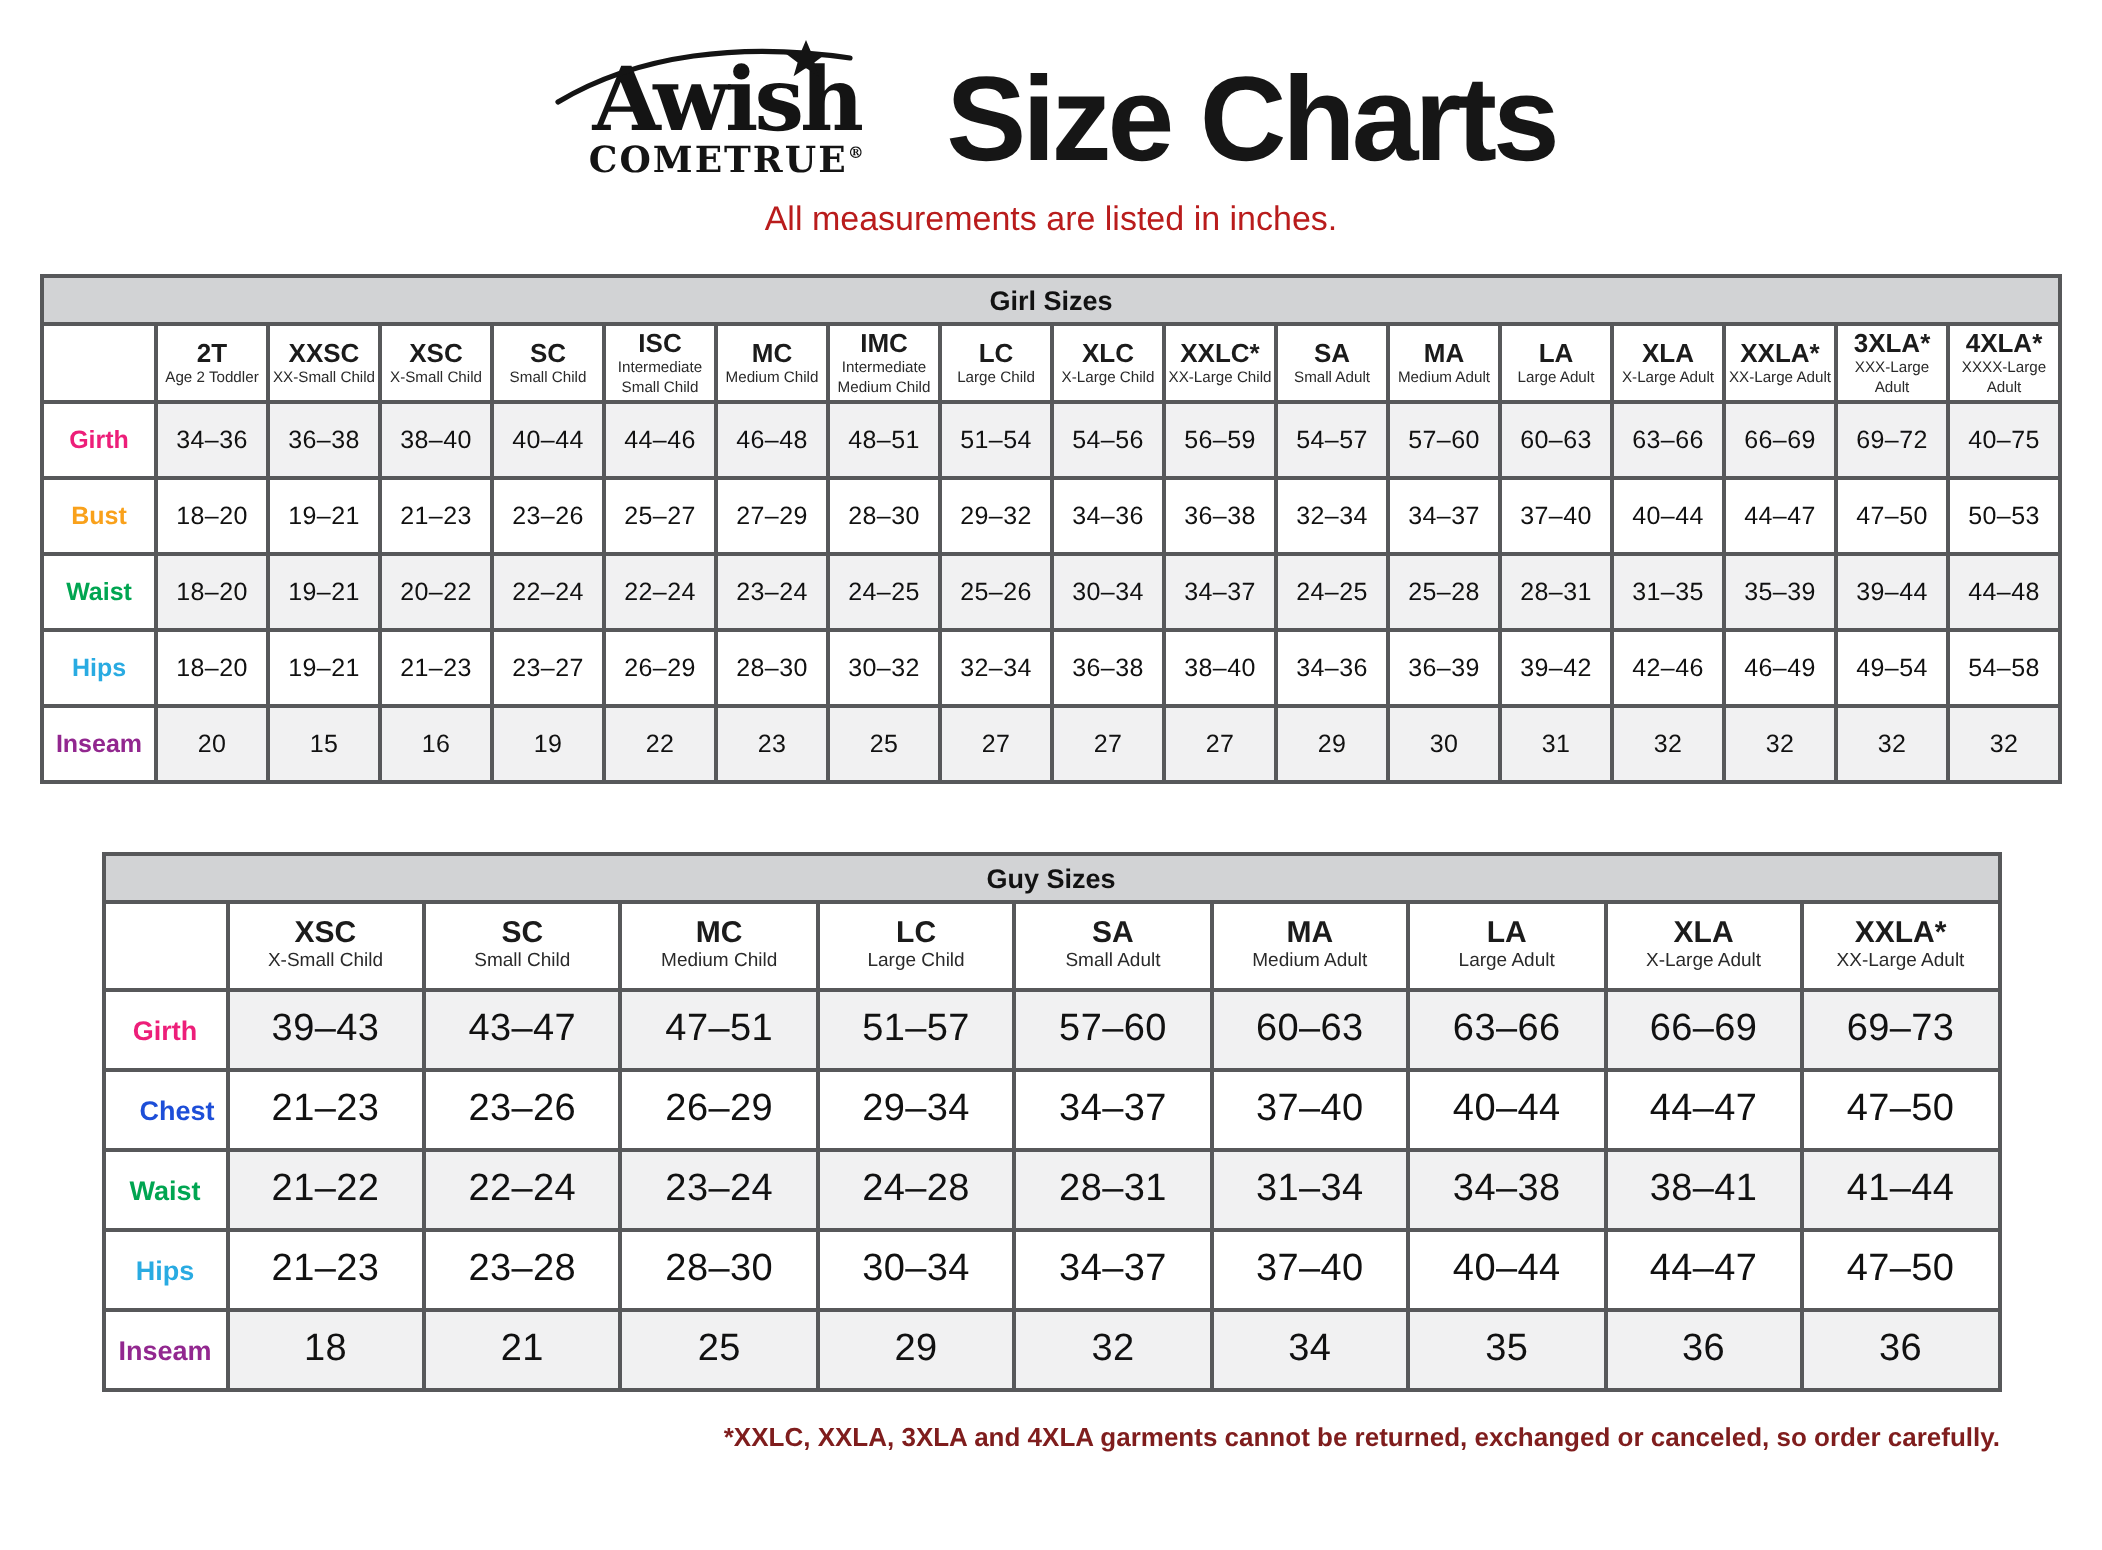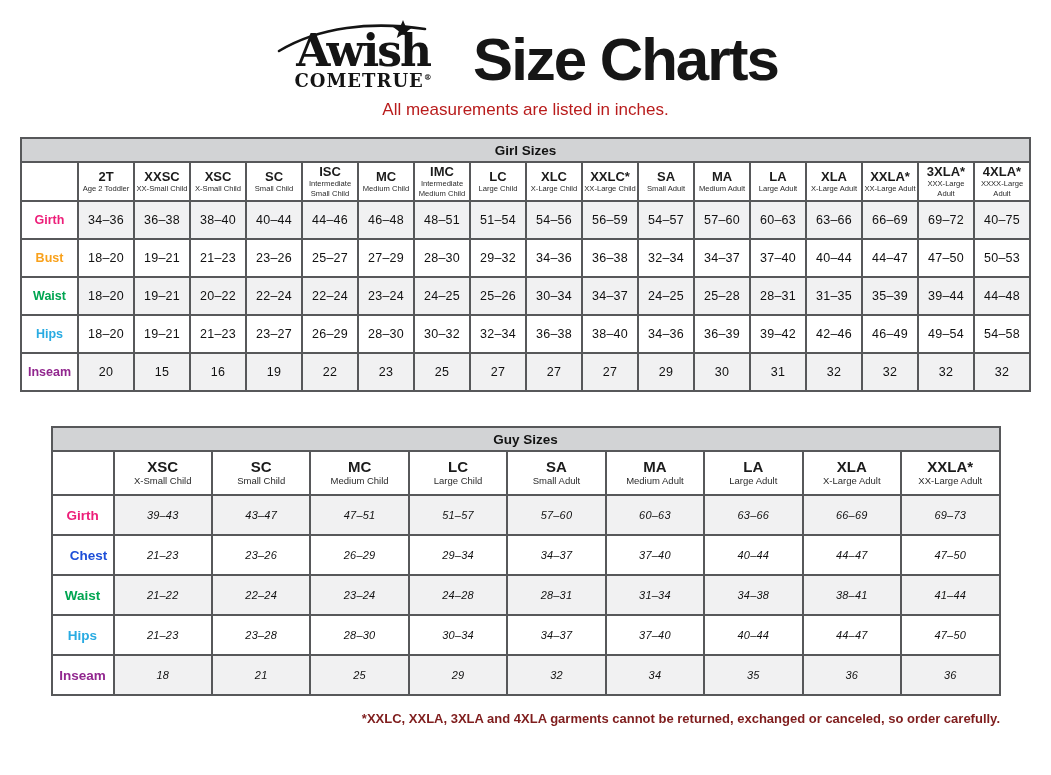--- a/index.html
+++ b/index.html
@@ -52,21 +52,21 @@
   .girl .row-label{font-size:12.5px;}
 
   
   .table-wrap-guy{margin:34px auto 0;width:950px;}
   .guy{width:950px;}
   .guy col.label-col{width:62px;}
   .guy tr.header-row{height:44px;}
   .guy tr.data-row{height:40px;}
   .guy .size-col .code{font-size:15px;}
   .guy .size-col .desc{font-size:9.5px;line-height:1.3;}
-  .guy td{font-size:11px;letter-spacing:0.2px;font-style:italic;}
+  .guy td{font-size:19px;letter-spacing:0.2px;}
   .guy .row-label{font-size:13.5px;}
 
   
   .footnote{
     margin-top:15px;margin-right:51px;text-align:right;
     font-size:13px;font-weight:bold;color:#7f1d1d;
   }
 </style>
 </head>
 <body>

